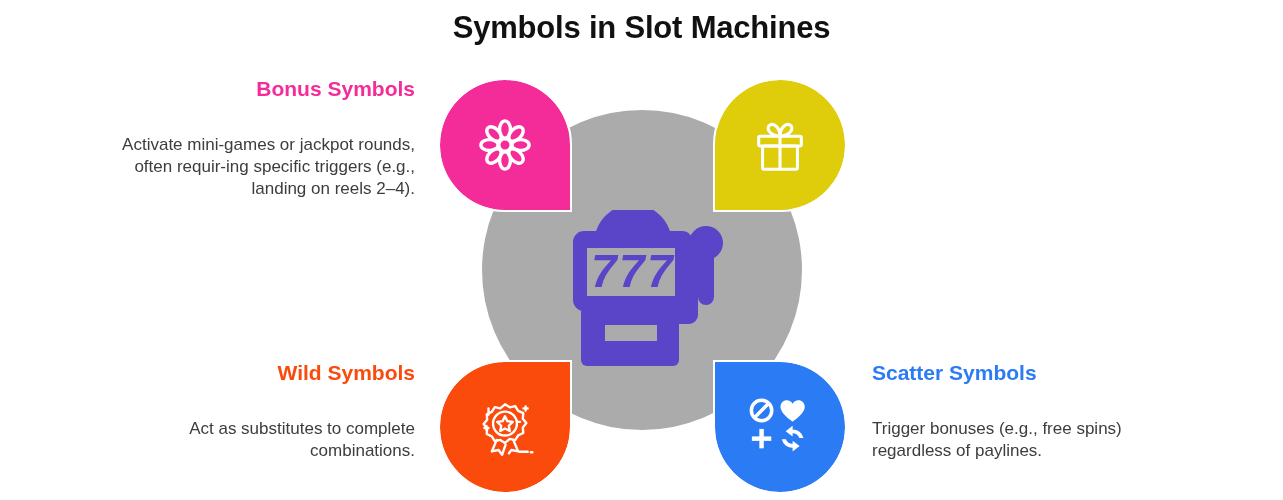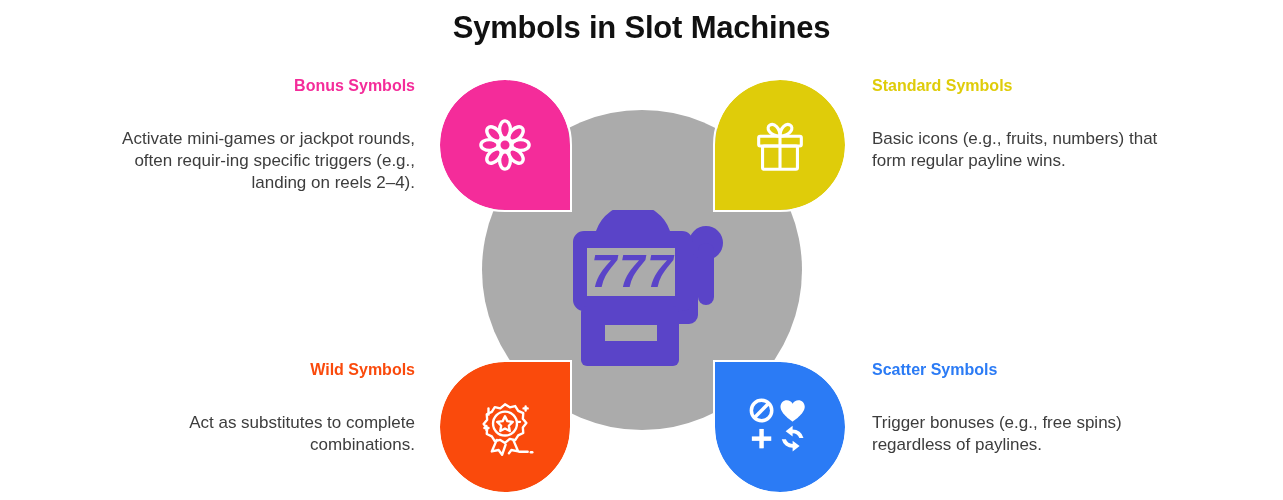--- a/index.html
+++ b/index.html
@@ -40,21 +40,21 @@
   .drop-tl { left:5px;   top:18px;  border-radius:50% 50% 0 50%; }
   .drop-tr { left:280px; top:18px;  border-radius:50% 50% 50% 0; }
   .drop-bl { left:5px;   top:300px; border-radius:50% 0 50% 50%; }
   .drop-br { left:280px; top:300px; border-radius:0 50% 50% 50%; }
 
   
   .slot { position:absolute; left:120px; top:148px; width:175px; height:165px; }
 
   
   .block { position:absolute; }
-  .block h2 { font-size:16px; font-weight:bold; line-height:1.25; }
+  .block h2 { font-size:21px; font-weight:bold; line-height:1.25; }
   .block p  { font-size:17px; color:#3d3d3d; line-height:1.30; margin-top:32px; }
 
   .blk-tl { left:95px;  top:76px;  width:320px; text-align:right; }
   .blk-tr { left:872px; top:76px;  width:320px; text-align:left;  }
   .blk-bl { left:95px;  top:360px; width:320px; text-align:right; }
   .blk-br { left:872px; top:360px; width:320px; text-align:left;  }
 </style>
 </head>
 <body>
 
@@ -159,24 +159,20 @@
         <rect x="50" y="115" width="52" height="16" fill="#ababab"></rect>
       </svg>
     </div>
   </div>
 
   <div class="block blk-tl">
     <h2 style="color:#F42C9A;">Bonus Symbols</h2>
     <p>Activate mini-games or jackpot rounds, often requir-ing specific triggers (e.g., landing on reels 2–4).</p>
   </div>
 
-  <div class="block blk-tr">
-    <h2 style="color:#DFCC0A;">Standard Symbols</h2>
-    <p>Basic icons (e.g., fruits, numbers) that form regular payline wins.</p>
-  </div>
 
   <div class="block blk-bl">
     <h2 style="color:#FA4A0C;">Wild Symbols</h2>
     <p>Act as substitutes to complete combinations.</p>
   </div>
 
   <div class="block blk-br">
     <h2 style="color:#2B7BF5;">Scatter Symbols</h2>
     <p>Trigger bonuses (e.g., free spins) regardless of paylines.</p>
   </div>

